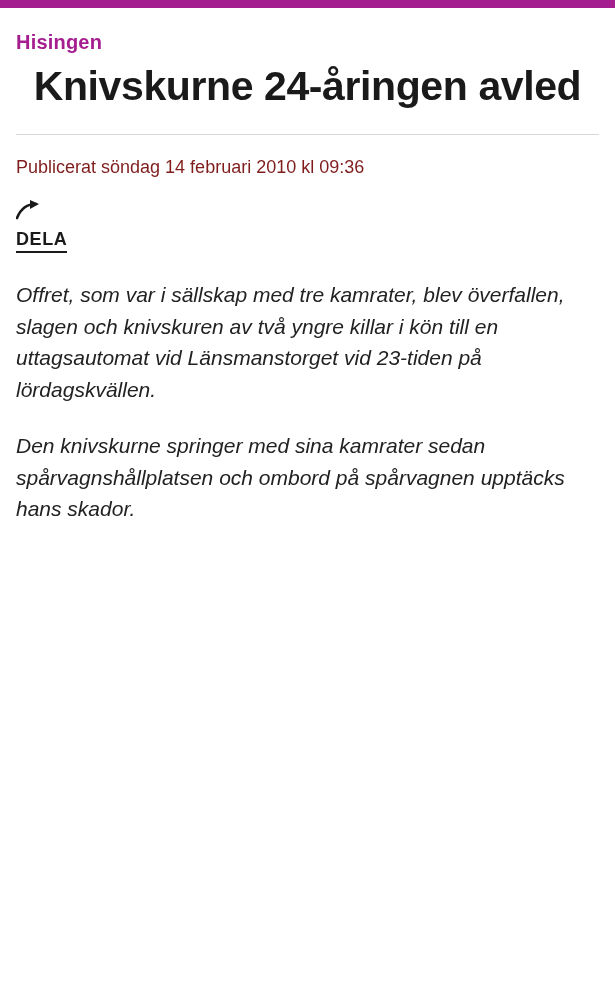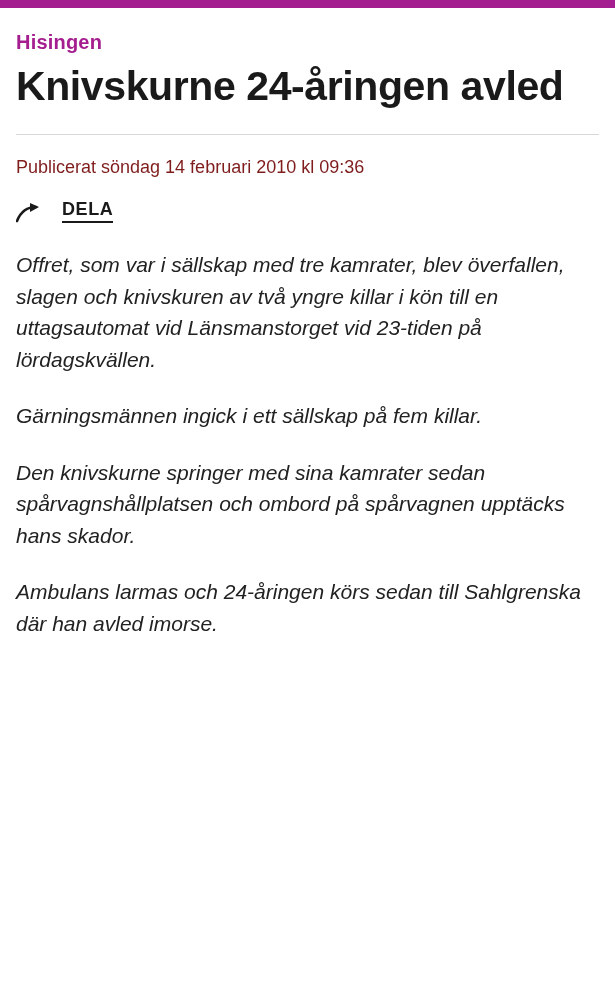--- a/index.html
+++ b/index.html
@@ -34,43 +34,45 @@
     margin-bottom: 8px;
     line-height: 1.2;
   }
   .headline {
     font-size: 41px;
     font-weight: bold;
     line-height: 1.18;
     color: #1a1a1a;
     margin: 0 0 24px 0;
     letter-spacing: -0.4px;
+    text-align: center;
   }
   .lead {
     font-size: 22.5px;
     font-weight: bold;
     line-height: 1.42;
     color: #1a1a1a;
     margin: 0 0 26px 0;
   }
   .divider {
     border: 0;
     border-top: 1px solid #d8d8d8;
     margin: 0 0 22px 0;
   }
   .published {
     font-size: 18px;
     color: #7f1d1d;
     margin: 0 0 22px 0;
   }
   .share-row {
     display: flex;
-    align-items: flex-end;
-    gap: 22px;
+    align-items: flex-start;
+    gap: 10px;
     margin: 0 0 26px 0;
+    flex-direction: column;
   }
   .share-icon {
     display: inline-flex;
     align-items: center;
     justify-content: center;
     width: 24px;
     height: 20px;
     color: #1a1a1a;
   }
   .share-label {
@@ -111,18 +113,16 @@
       <svg width="24" height="20" viewBox="0 0 24 20" aria-hidden="true">
         <path d="M1 18 C5 8, 12 4, 20 4" stroke="#1a1a1a" stroke-width="2.6" fill="none" stroke-linecap="round"></path>
         <path d="M14 0 L23 4 L14 9 Z" fill="#1a1a1a"></path>
       </svg>
     </span>
     <span class="share-label">DELA</span>
   </div>
 
   <div class="body-text">
     <p>Offret, som var i sällskap med tre kamrater, blev överfallen, slagen och knivskuren av två yngre killar i kön till en uttagsautomat vid Länsmanstorget vid 23-tiden på lördagskvällen.</p>
-    <p>Gärningsmännen ingick i ett sällskap på fem killar.</p>
     <p>Den knivskurne springer med sina kamrater sedan spårvagnshållplatsen och ombord på spårvagnen upptäcks hans skador.</p>
-    <p>Ambulans larmas och 24-åringen körs sedan till Sahlgrenska där han avled imorse.</p>
   </div>
 
 </div>
 
 </body></html>

